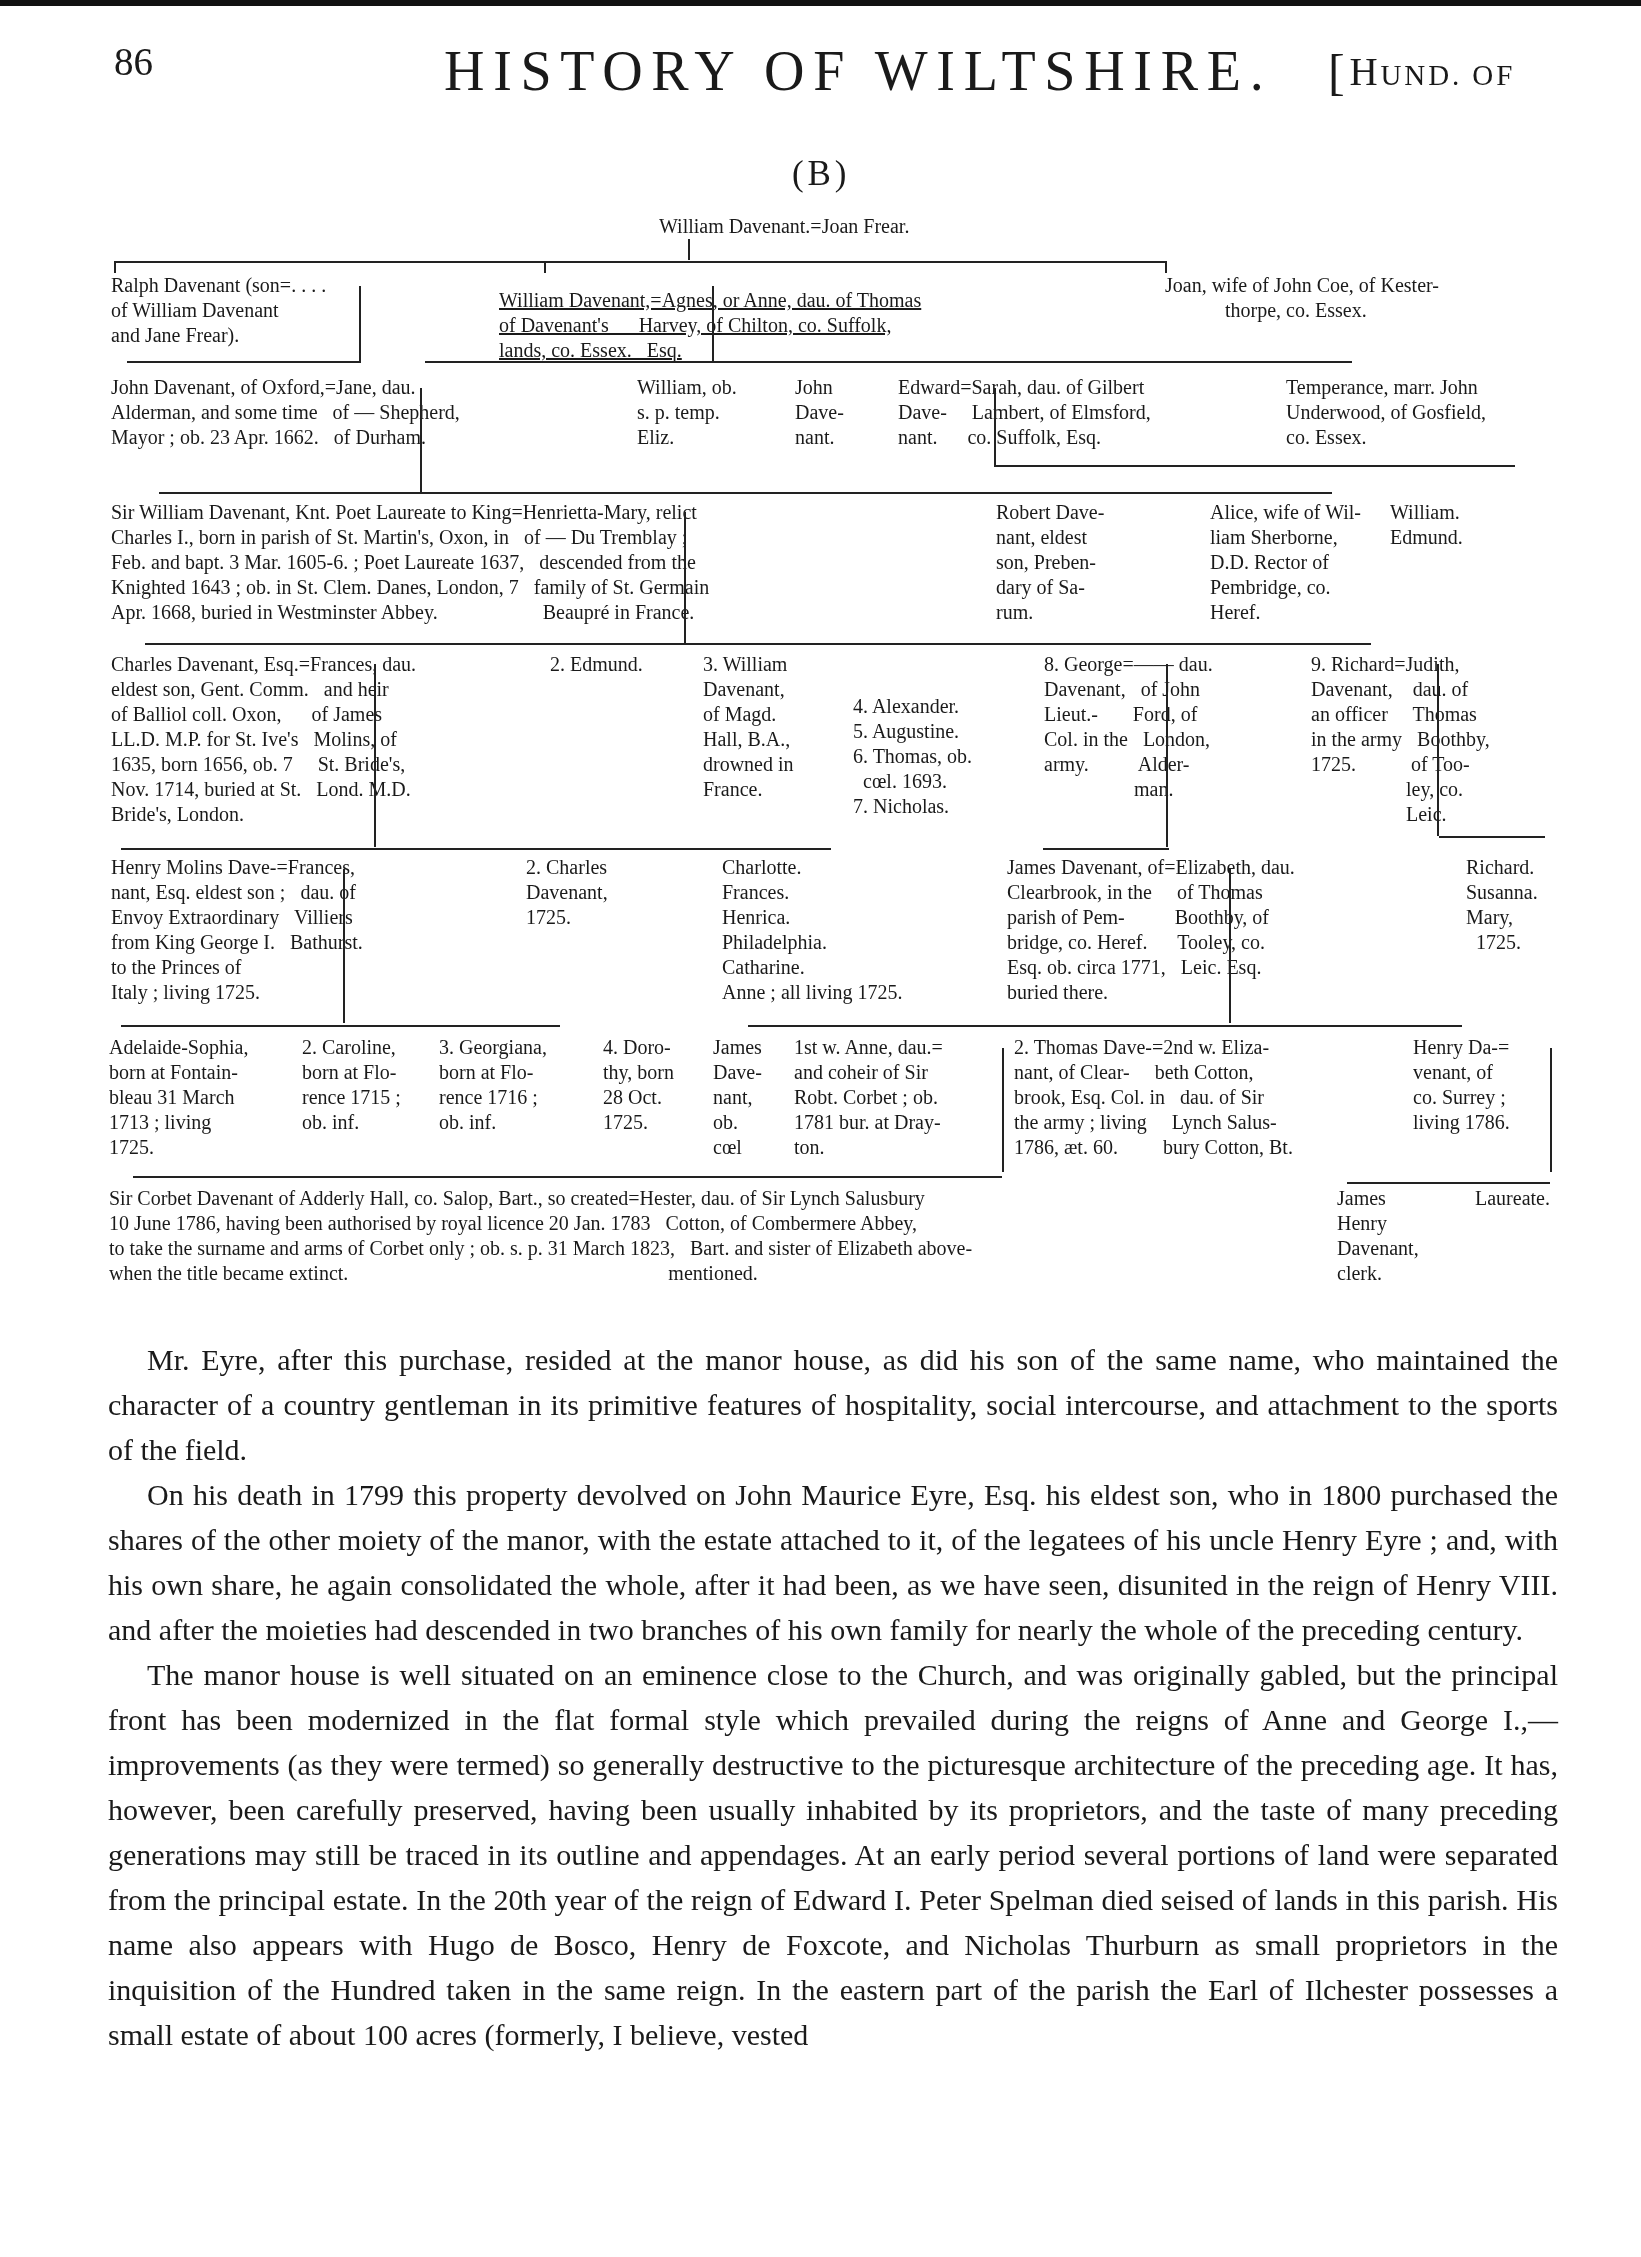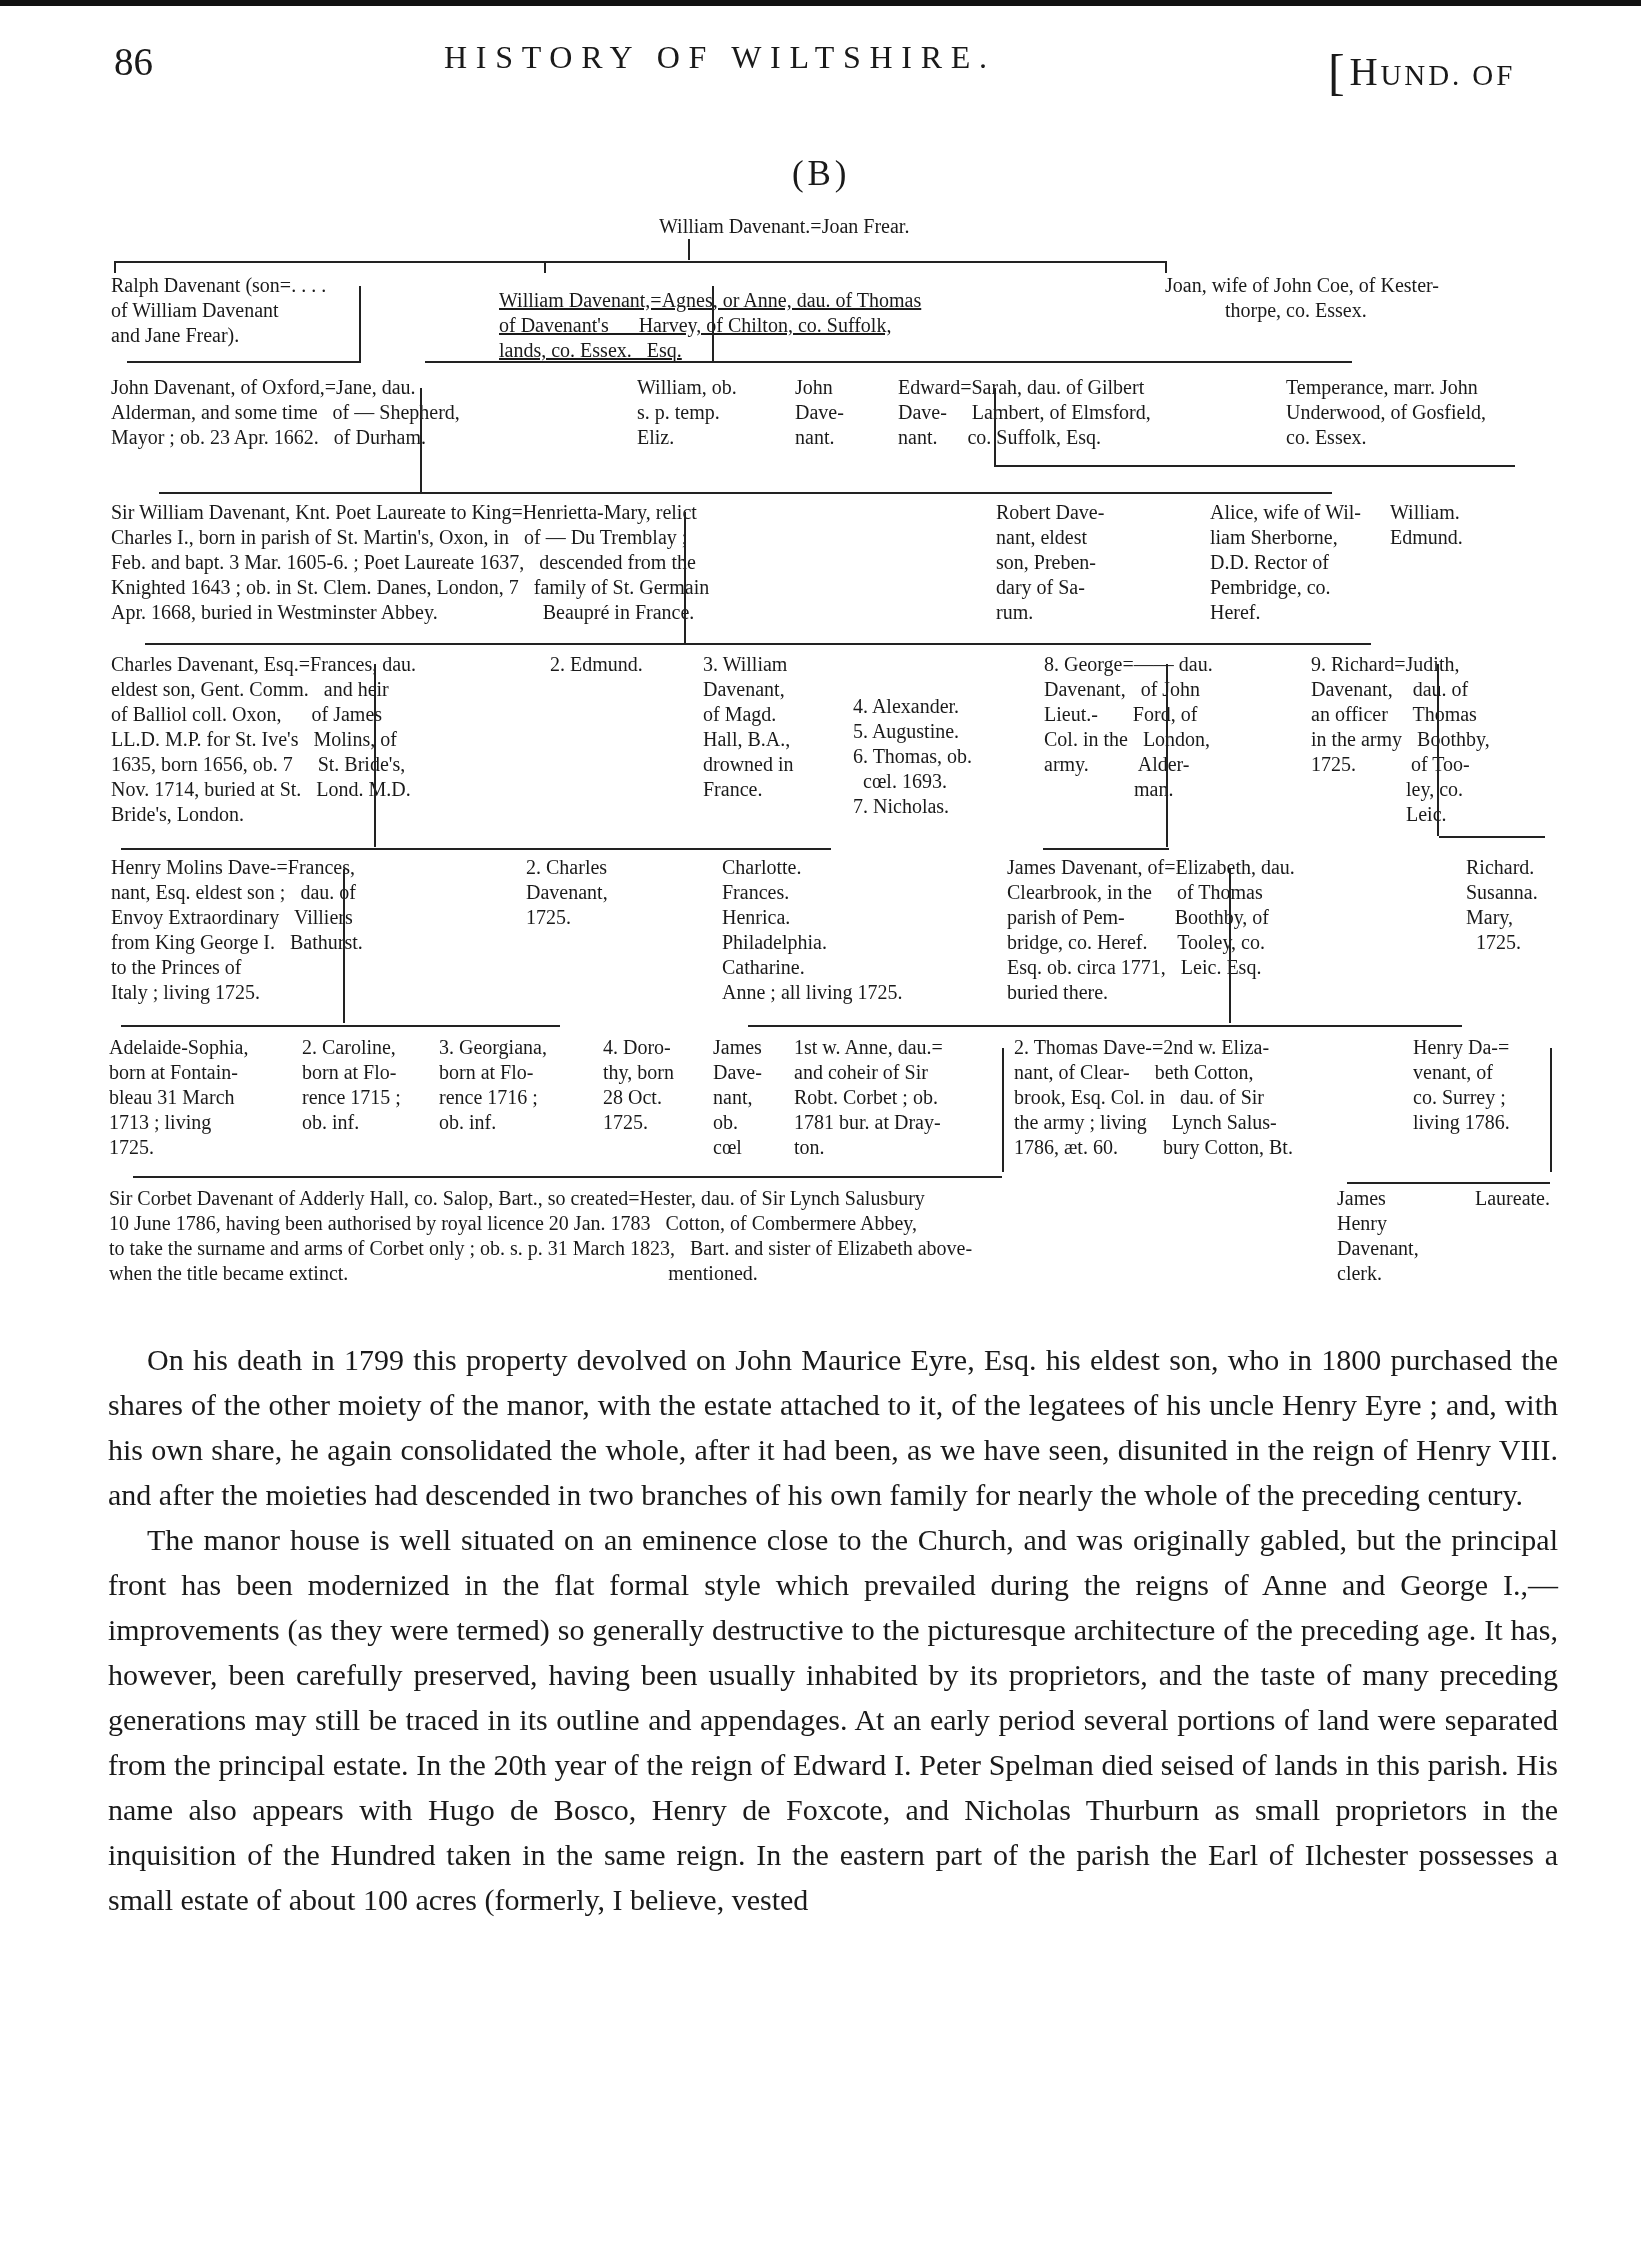--- a/index.html
+++ b/index.html
@@ -4,21 +4,21 @@
 <style>
   html, body { margin: 0; padding: 0; }
   body {
     width: 1641px; height: 2257px; position: relative; overflow: hidden;
     background: #ffffff; color: #1a1a1a;
     font-family: "Liberation Serif", "DejaVu Serif", serif;
   }
   .topbar { position: absolute; left: 0; top: 0; width: 1641px; height: 5.8px; background: #111; }
   .hdr { position: absolute; top: 39px; font-family: "Liberation Serif", serif; }
   .pgnum { left: 114px; font-size: 39px; }
-  .runtitle { left: 444px; font-size: 32px; letter-spacing: 8.7px; }
+  .runtitle { left: 444px; font-size: 56px; letter-spacing: 8.7px; }
   .runsect { left: 1328px; font-size: 39px; letter-spacing: 2.9px; }
   .runsect .br { font-size: 50px; position: relative; top: 3.9px; margin-right: 1.9px; }
   .smallcaps { font-size: 29px; }
   .title-b { position: absolute; left: 792px; top: 154px; font-size: 35px; letter-spacing: 3.9px; }
   .ped { position: absolute; font-size: 20px; line-height: 25px; white-space: pre; }
   .hl { position: absolute; height: 1.9px; background: #222; }
   .vl { position: absolute; width: 1.9px; background: #222; }
   .body-text {
     position: absolute; left: 108px; top: 1337px; width: 1450px;
     font-size: 30px; line-height: 45px; text-align: justify;
@@ -215,16 +215,17 @@
 10 June 1786, having been authorised by royal licence 20 Jan. 1783   Cotton, of Combermere Abbey,
 to take the surname and arms of Corbet only ; ob. s. p. 31 March 1823,   Bart. and sister of Elizabeth above-
 when the title became extinct.                                                                mentioned.</div>
 <div class="ped" style="left:1337px; top:1186px;">James
 Henry
 Davenant,
 clerk.</div>
 <div class="ped" style="left:1475px; top:1186px;">Laureate.</div>
 
 <div class="body-text">
+  <p>Mr. Eyre, after this purchase, resided at the manor house, as did his son of the same name, who maintained the character of a country gentleman in its primitive features of hospitality, social intercourse, and attachment to the sports of the field.</p>
   <p>On his death in 1799 this property devolved on John Maurice Eyre, Esq. his eldest son, who in 1800 purchased the shares of the other moiety of the manor, with the estate attached to it, of the legatees of his uncle Henry Eyre ; and, with his own share, he again consolidated the whole, after it had been, as we have seen, disunited in the reign of Henry VIII. and after the moieties had descended in two branches of his own family for nearly the whole of the preceding century.</p>
   <p>The manor house is well situated on an eminence close to the Church, and was originally gabled, but the principal front has been modernized in the flat formal style which prevailed during the reigns of Anne and George I.,—improvements (as they were termed) so generally destructive to the picturesque architecture of the preceding age. It has, however, been carefully preserved, having been usually inhabited by its proprietors, and the taste of many preceding generations may still be traced in its outline and appendages. At an early period several portions of land were separated from the principal estate. In the 20th year of the reign of Edward I. Peter Spelman died seised of lands in this parish. His name also appears with Hugo de Bosco, Henry de Foxcote, and Nicholas Thurburn as small proprietors in the inquisition of the Hundred taken in the same reign. In the eastern part of the parish the Earl of Ilchester possesses a small estate of about 100 acres (formerly, I believe, vested</p>
 </div>
 
 
 </body></html>

